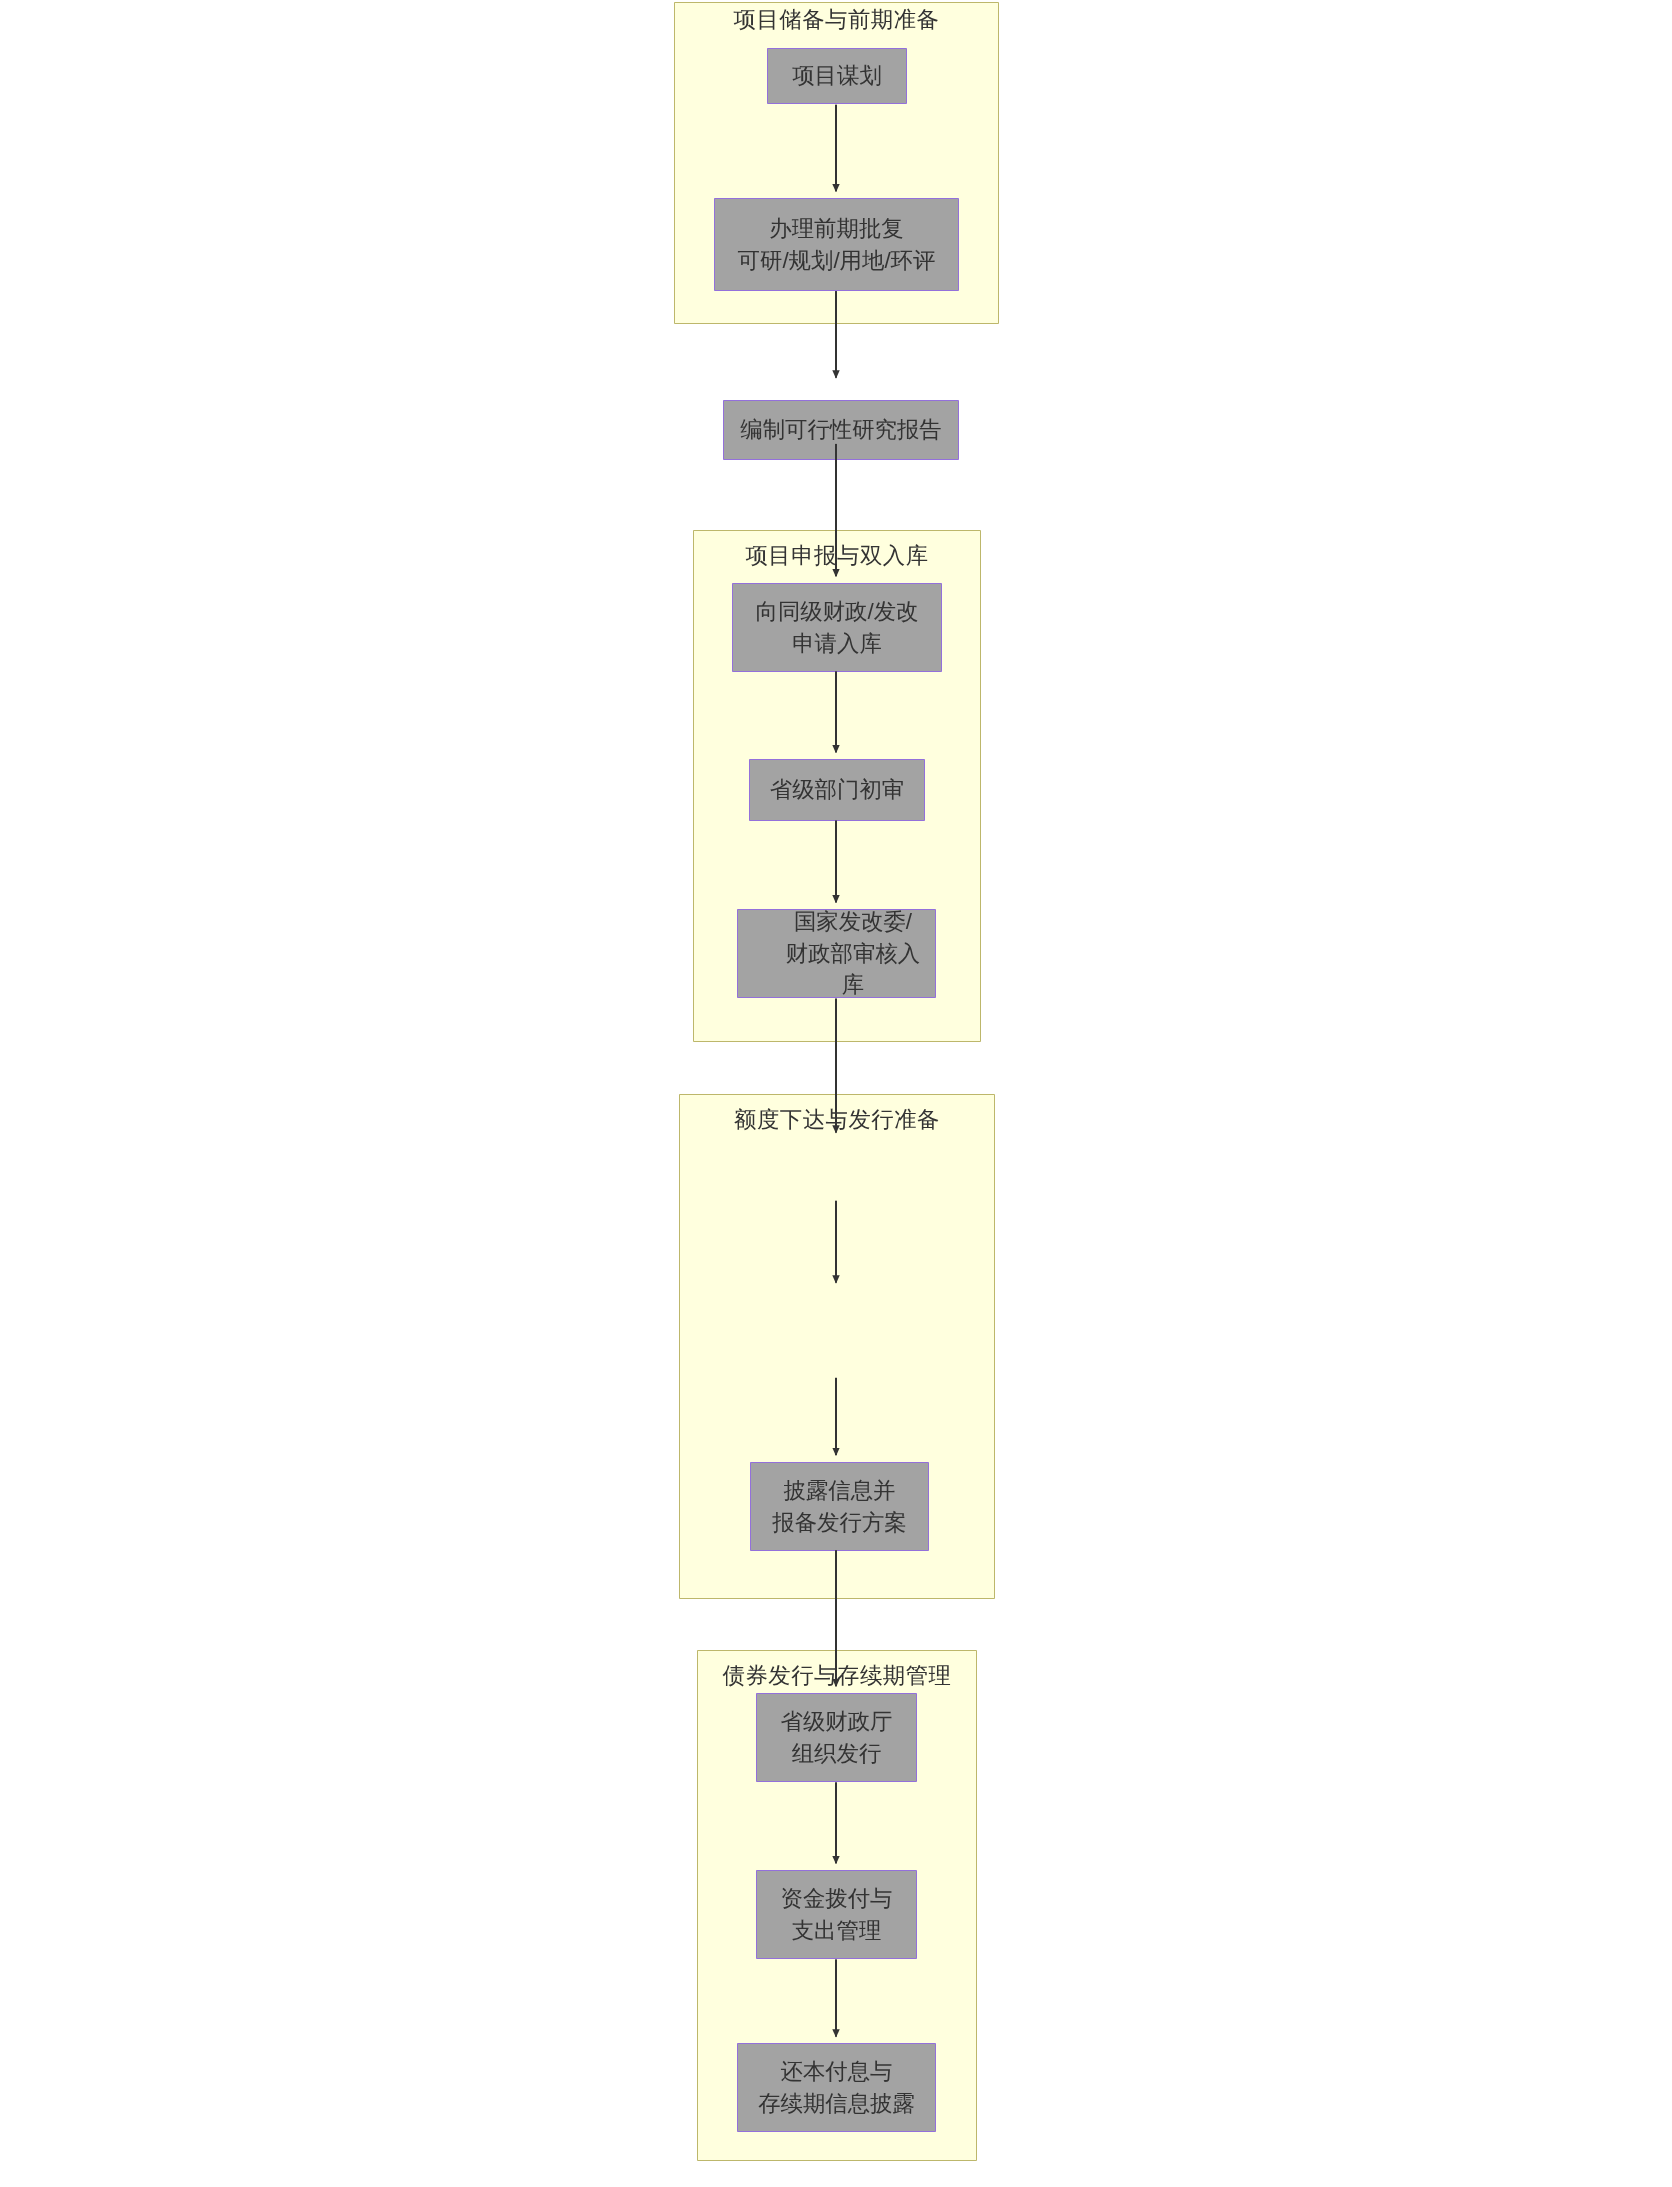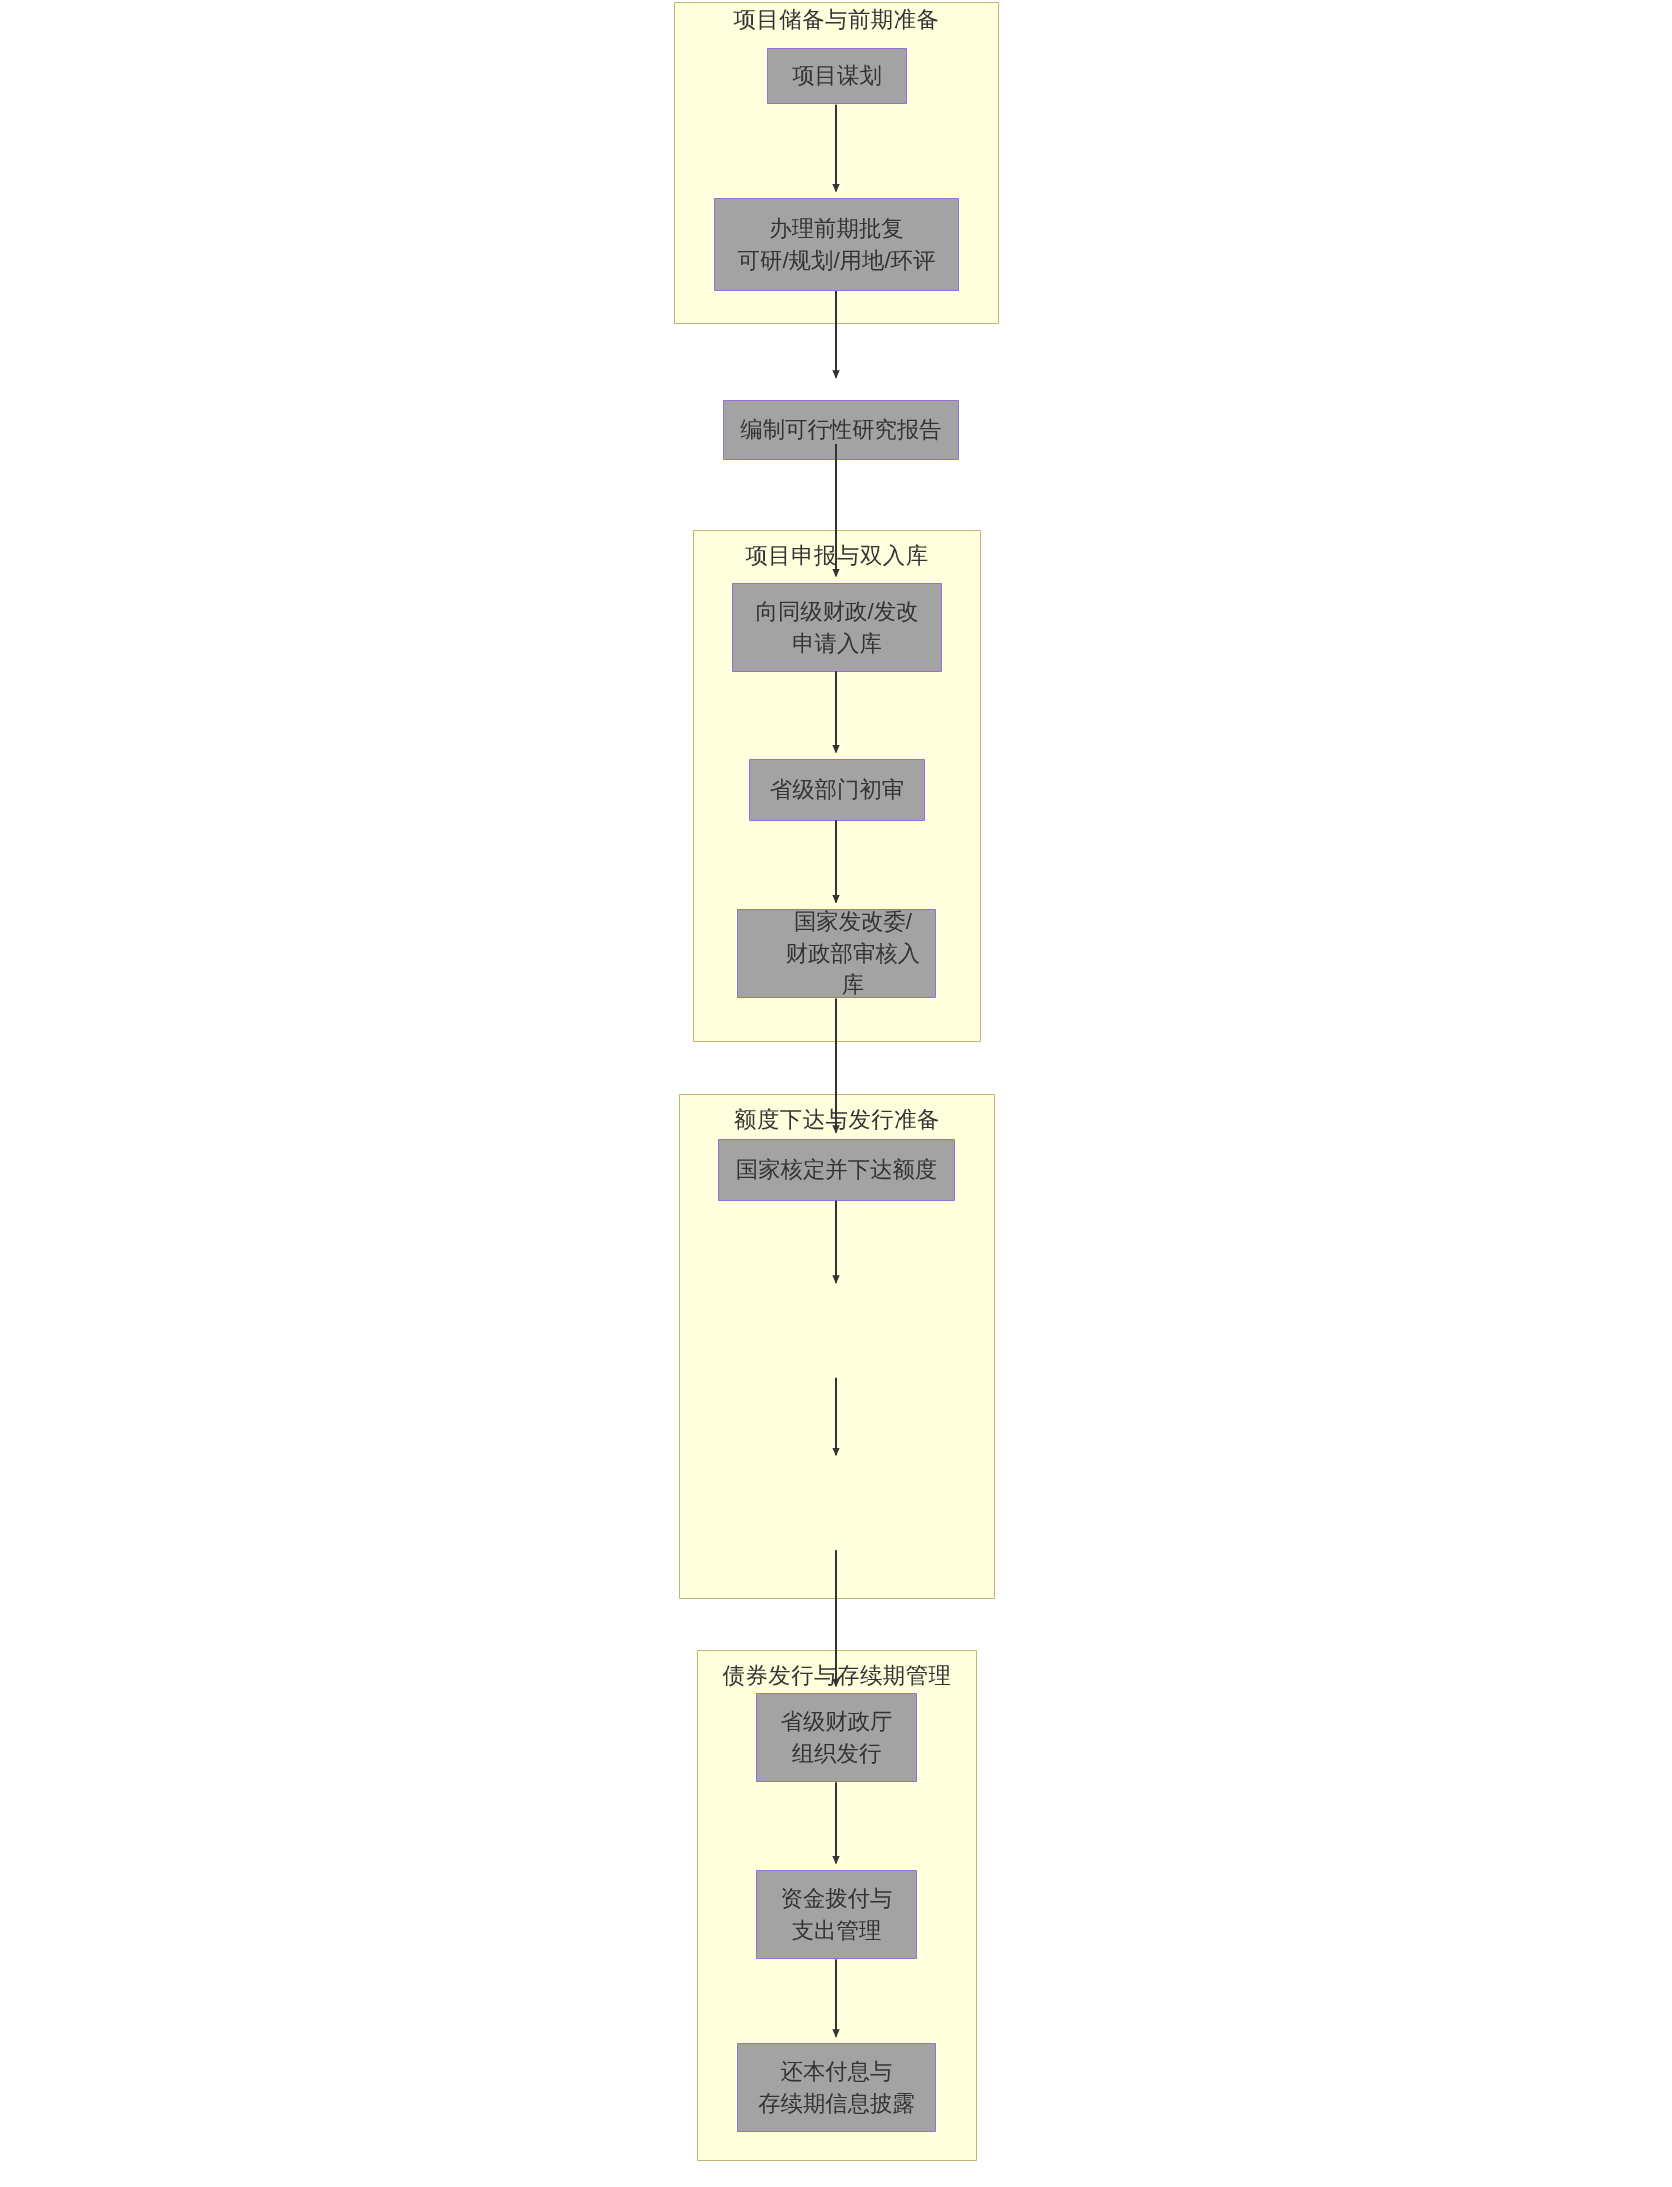--- a/index.html
+++ b/index.html
@@ -118,25 +118,26 @@
 
   <div class="node" style="left:737px; top:909px; width:199px; height:89px;padding-left:33px;">
     <div class="node-label">国家发改委/
 财政部审核入库</div>
   </div>
 
   <div class="cluster" style="left:679px; top:1094px; width:316px; height:505px;">
     <div class="cluster-title" style="top:9.3px;">额度下达与发行准备</div>
   </div>
 
-  <div class="node" style="left:718px; top:1139px; width:237px; height:62px;">
-    <div class="node-label">国家核定并下达额度</div>
-  </div>
 
 
+  <div class="node" style="left:750px; top:1462px; width:179px; height:89px;">
+    <div class="node-label">披露信息并
+报备发行方案</div>
+  </div>
 
   <div class="cluster" style="left:697px; top:1650px; width:280px; height:511px;">
     <div class="cluster-title" style="top:9.3px;">债券发行与存续期管理</div>
   </div>
 
   <div class="node" style="left:756px; top:1693px; width:161px; height:89px;">
     <div class="node-label">省级财政厅
 组织发行</div>
   </div>
 

